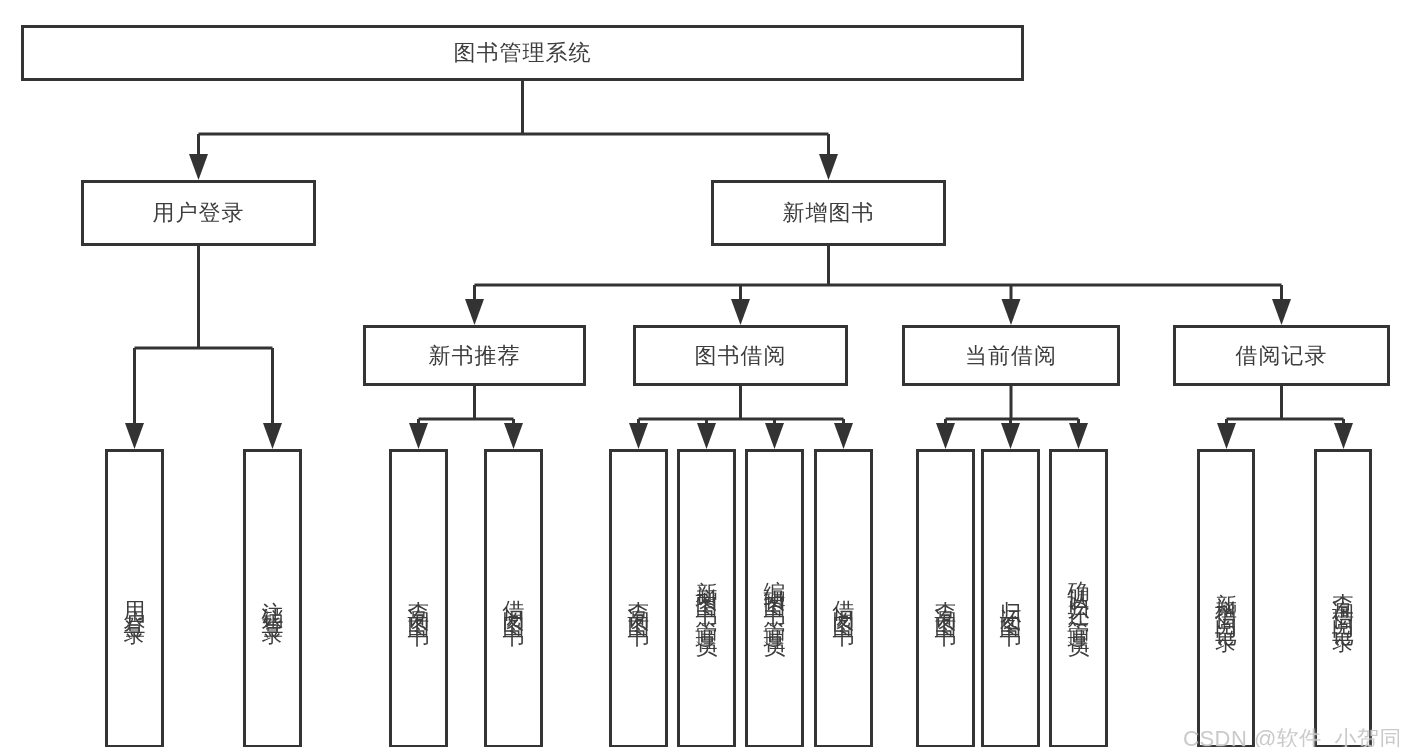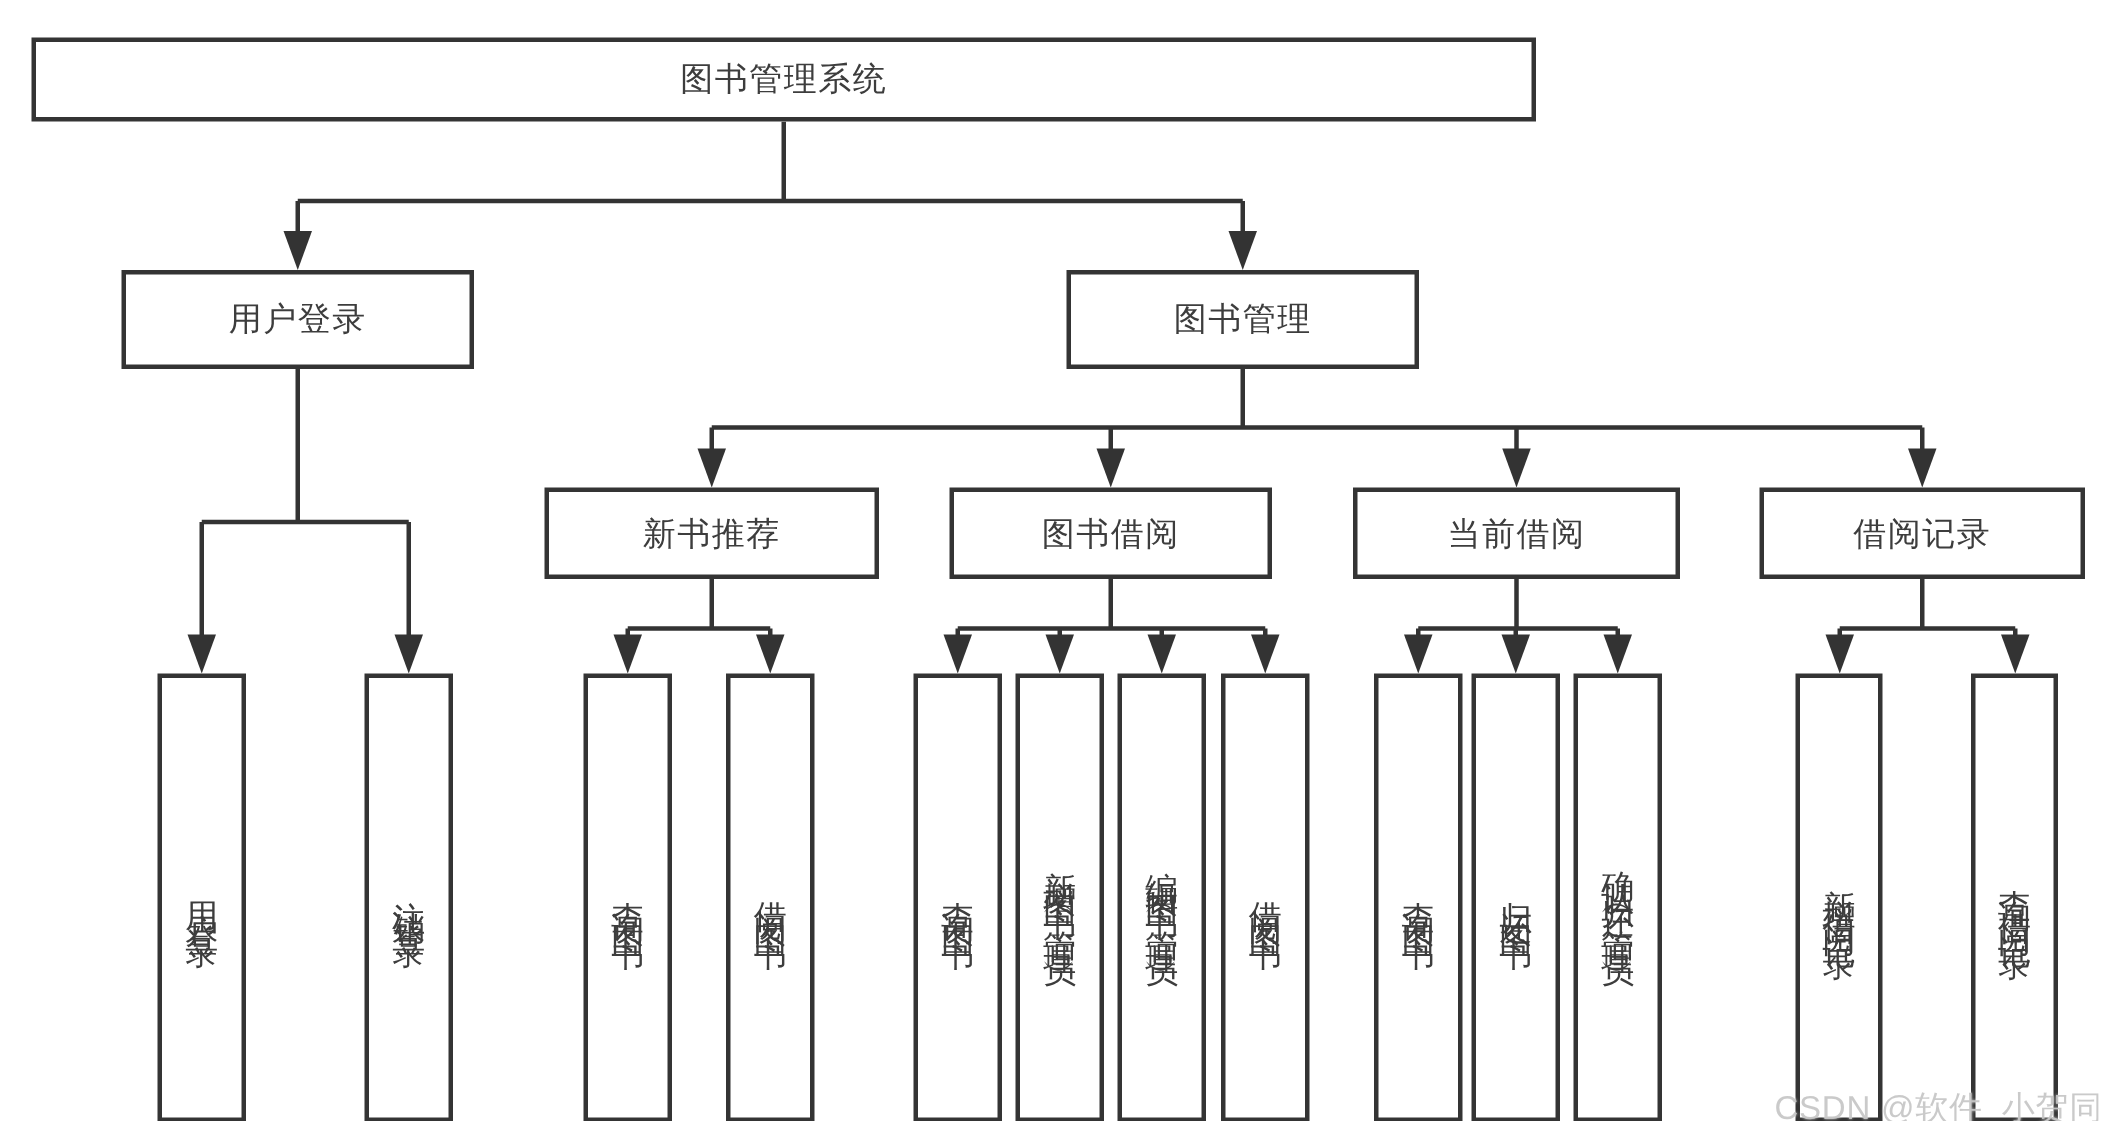--- a/index.html
+++ b/index.html
@@ -98,21 +98,21 @@
   </svg>
 
   <div class="box" style="left:21px; top:13px; width:1003px; height:56px;">
     <span class="lbl">图书管理系统</span>
   </div>
 
   <div class="box" style="left:81px; top:168px; width:235px; height:66px;">
     <span class="lbl">用户登录</span>
   </div>
   <div class="box" style="left:711px; top:168px; width:235px; height:66px;">
-    <span class="lbl">图书管理</span>
+    <span class="lbl">新增图书</span>
   </div>
 
   <div class="box vbox" style="left:105px; top:437px; width:59px; height:299px;">
     <span class="lbl">用户登录</span>
   </div>
   <div class="box vbox" style="left:243px; top:437px; width:59px; height:299px;">
     <span class="lbl">注销登录</span>
   </div>
 
   <div class="box" style="left:633px; top:313px; width:215px; height:61px;">

